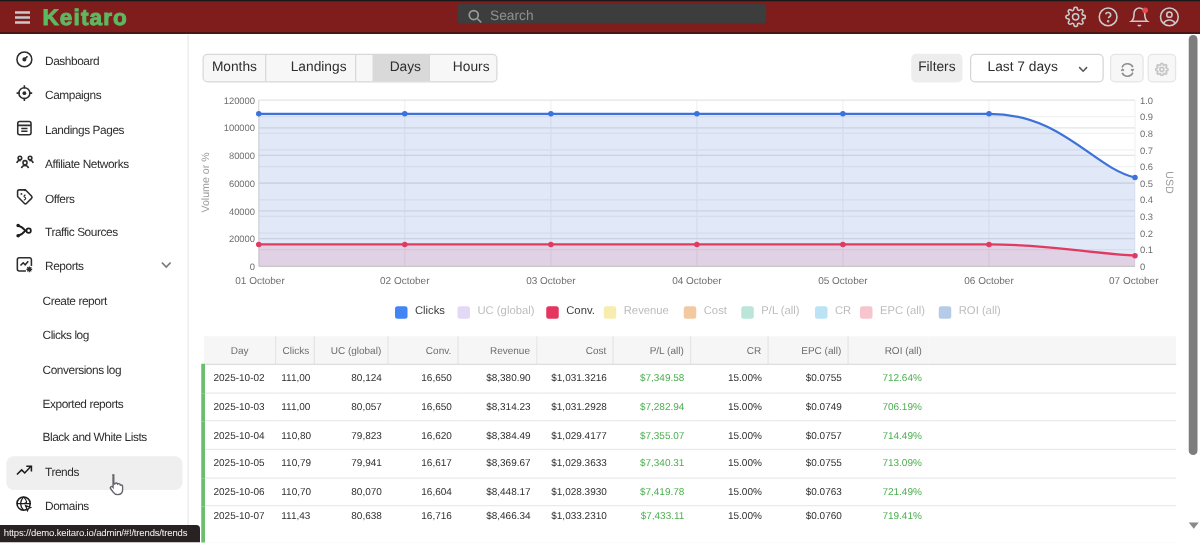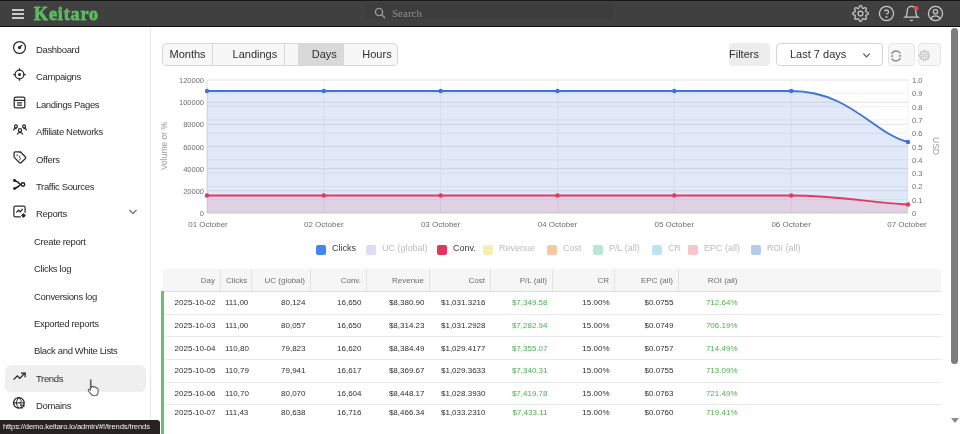--- a/index.html
+++ b/index.html
@@ -2,21 +2,21 @@
 <html><head>
 <meta charset="utf-8">
 <style>
   * { margin:0; padding:0; box-sizing:border-box; }
   html,body { width:960px; height:434px; overflow:hidden; background:#fff;
     font-family:"Liberation Sans", sans-serif; position:relative; }
   .abs { position:absolute; }
 
   
   .topbar { position:absolute; left:0; top:0; width:960px; height:27px;
-    background:#404040; border-top:1px solid #181818; border-bottom:1px solid #101010;font-family:Liberation Serif, serif; }
+    background:#7f1d1d; border-top:1px solid #181818; border-bottom:1px solid #101010; }
   .hamb { position:absolute; left:12px; top:8px; width:12px; height:10px; }
   .hamb div { height:1.6px; background:#c9c9c9; margin-bottom:2.4px; }
   .logo { position:absolute; left:34px; top:3px; font-size:18px; font-weight:bold;
     color:#5cb961; letter-spacing:0.9px; -webkit-text-stroke:0.8px #5cb961; }
   .demo { position:absolute; left:105px; top:8px; font-size:8px; color:#8d8d8d;margin-top:39px; }
   .search { position:absolute; left:366px; top:2px; width:247px; height:16px;
     background:#3d3d3d; border-radius:3px; color:#8f8f8f; font-size:11px; line-height:20px; }
   .search span { margin-left:26px; }
   .search svg { position:absolute; left:8px; top:4px; }
   .topicons svg { position:absolute; top:4px; }
@@ -31,21 +31,21 @@
     background:#efefef; border-radius:6px; }
 
   
   .tabs { position:absolute; left:162px; top:43px; height:23px; display:flex;
     border:1px solid #d8d8d8; border-radius:4px; overflow:hidden; background:#f7f7f7;gap:13px; }
   .tab { font-size:11px; color:#2e2e2e; line-height:21px; padding:0 6.5px;
     border-right:1px solid #d8d8d8; }
   .tab:last-child { border-right:none; }
   .tab.active { background:#d9d9d9;padding-left:14px; }
   .btn { position:absolute; top:43px; height:23px; background:#ededed; border-radius:4px;
-    font-size:11px; color:#2e2e2e; line-height:23px; text-align:left; }
+    font-size:11px; color:#2e2e2e; line-height:23px; text-align:center; }
   .btnw { background:#f7f7f7; border:1px solid #e5e5e5; line-height:21px; }
   .dd { position:absolute; top:43px; height:23px; background:#fff; border:1px solid #d5d5d5;
     border-radius:4px; font-size:11px; color:#2e2e2e; line-height:21px; }
 
   
   .legend { position:absolute; left:0; top:243px; width:960px; height:14px; }
   .li { position:absolute; top:0; height:14px; font-size:9px; color:#bcbcbc; }
   .li b { font-weight:normal; color:#3a3a3a; }
   .li i { position:absolute; left:0; top:2px; width:10px; height:10px; border-radius:2px; }
 
@@ -56,21 +56,21 @@
   th { background:#f6f6f6; color:#6d6d6d; font-weight:normal; font-size:8px;
     height:22.5px; border-right:1px solid #e4e4e4; border-bottom:1px solid #ddd;
     text-align:right; padding:0 5px; overflow:hidden; white-space:nowrap; }
   th:last-child, th:nth-last-child(2) { border-right:none; }
   td { height:22.7px; border-bottom:1px solid #eaeaea; text-align:right;
     padding:0 5px; overflow:hidden; white-space:nowrap; }
   td.cl { text-align:left; padding:0 3px 0 4.5px; }
   tr.cut td { vertical-align:top; padding-top:2.2px; height:30px; }
   tr.cut td.cl { padding:2.2px 3px 0 4.5px; }
   tr.cut td.cday { padding-top:2.2px; }
-  .cday { text-align:right; padding-left:6px; }
+  .cday { text-align:center; padding-left:6px; }
   td.cday { border-left:3px solid #6abf6e; padding-left:3px; }
   .grn { color:#4caf50; }
 
   
   .sthumb { position:absolute; left:951px; top:28px; width:7px; height:336px;
     background:#7d7d7d; border-radius:4px; }
   .sarrow { position:absolute; left:951px; top:418px; width:0; height:0;
     border-left:4px solid transparent; border-right:4px solid transparent;
     border-top:5px solid #8a8a8a; }
 

